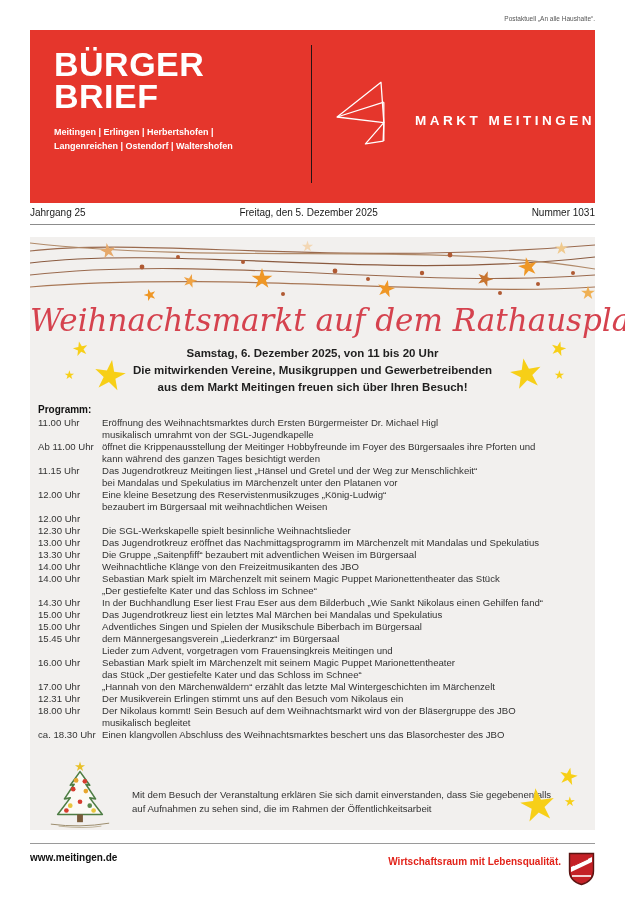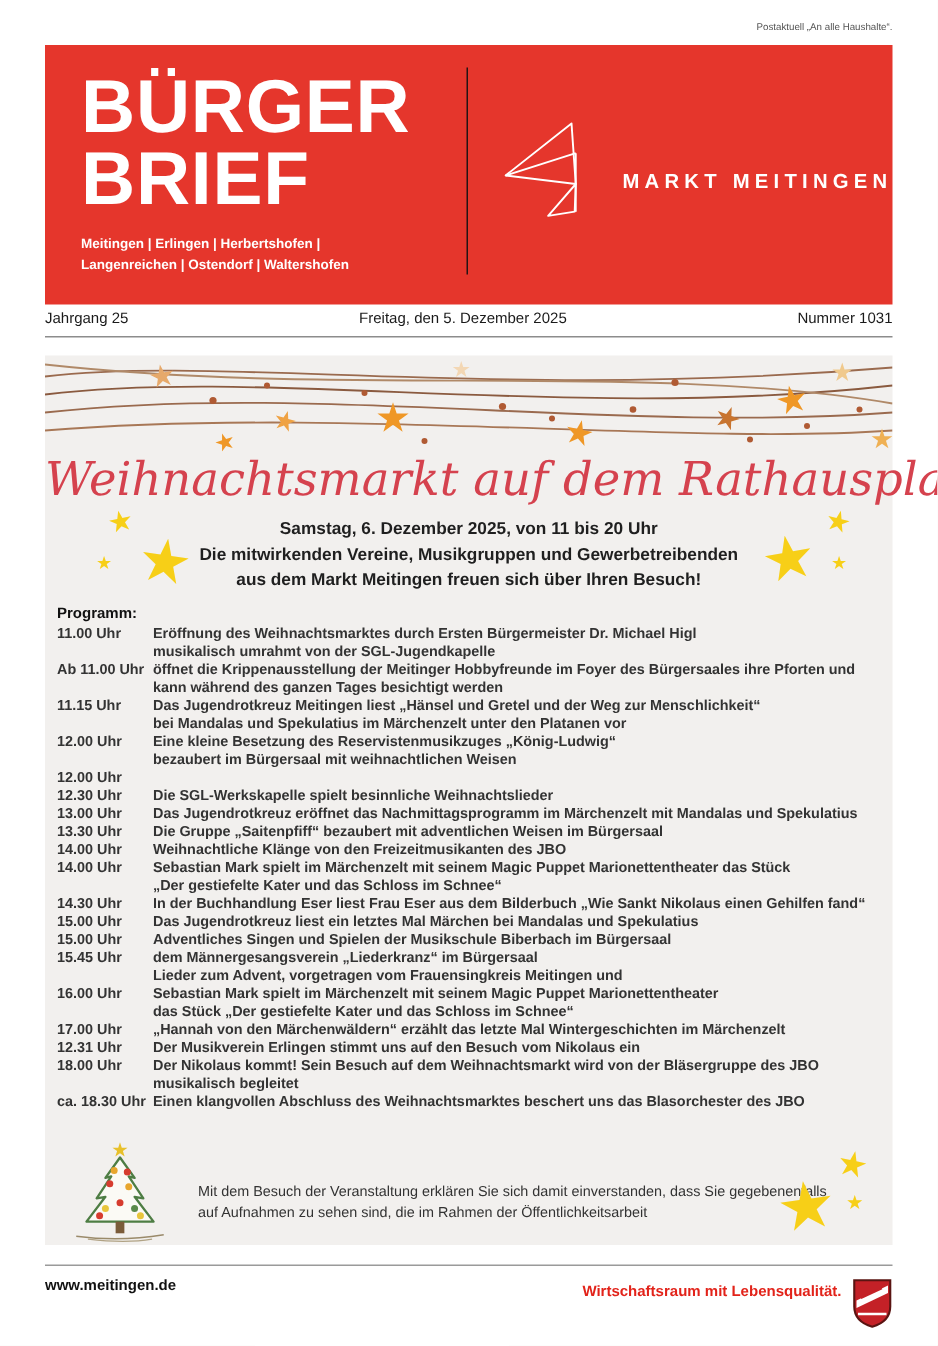--- a/index.html
+++ b/index.html
@@ -5,21 +5,21 @@
   * { margin:0; padding:0; box-sizing:border-box; }
   html,body { background:#ffffff; }
   .page { position:relative; width:625px; height:897px; background:#fff;
           font-family:"Liberation Sans", sans-serif; overflow:hidden; }
 
   .postal { position:absolute; top:15px; right:30px; font-size:6.5px; color:#555; }
 
   
   .banner { position:absolute; left:30px; top:30px; width:565px; height:173px; background:#e5362c; }
   .banner-left { position:absolute; left:24px; top:18px; color:#fff; }
-  .banner-title { font-size:50px; font-weight:800; line-height:0.95; letter-spacing:0.5px; color:#fff; }
+  .banner-title { font-size:34px; font-weight:800; line-height:0.95; letter-spacing:0.5px; color:#fff; }
   .banner-towns { margin-top:13px; font-size:9px; font-weight:700; line-height:1.55; color:#fff; }
   .banner-divider { position:absolute; left:281px; top:15px; height:138px; width:1px; background:#241414; }
   .banner-right { position:absolute; left:300px; right:0; top:0; height:100%;
                   display:flex; flex-direction:row; align-items:center; justify-content:center; }
   .plane-svg { display:block; }
   .brand-word { color:#fff; font-size:13.5px; font-weight:700; letter-spacing:3.5px; margin-top:8px; white-space:nowrap; }
 
   
   .meta-row { position:absolute; left:30px; top:207px; width:565px; display:flex;
               justify-content:space-between; font-size:10px; color:#1a1a1a; }
@@ -27,21 +27,21 @@
 
   
   .content { position:absolute; left:30px; top:237px; width:565px; height:593px; background:#f2f0ee; }
   .lights { display:block; width:565px; height:64px; }
   .event-title { text-align:center; font-family:"DejaVu Serif", serif; font-style:italic;
                  font-size:31px; color:#d5424e; margin-top:1px; white-space:nowrap; }
   .event-sub { text-align:center; font-size:11.5px; font-weight:700; color:#1f1f1f;
                line-height:17px; margin-top:7px; }
   .program { margin:8px 8px 0 8px; font-size:9.6px; color:#333; }
   .program-label { font-weight:700; font-size:10px; color:#111; margin-bottom:2px; }
-  .prow { display:flex;font-weight:bold; }
+  .prow { display:flex; }
   .ptime { width:64px; flex:none; line-height:12px; white-space:nowrap; }
   .pdesc { line-height:12px; white-space:nowrap; }
 
   .disclaimer { position:absolute; left:14px; top:522px; display:flex; gap:16px; align-items:center; }
   .disc-text { margin-top:16px; font-size:9.6px; line-height:14px; color:#333; }
 
   .star { position:absolute; color:#f7cf17; line-height:1; user-select:none; }
 
   
   .footer-rule { position:absolute; left:30px; top:843px; width:565px; height:1px; background:#9a9a9a; }

